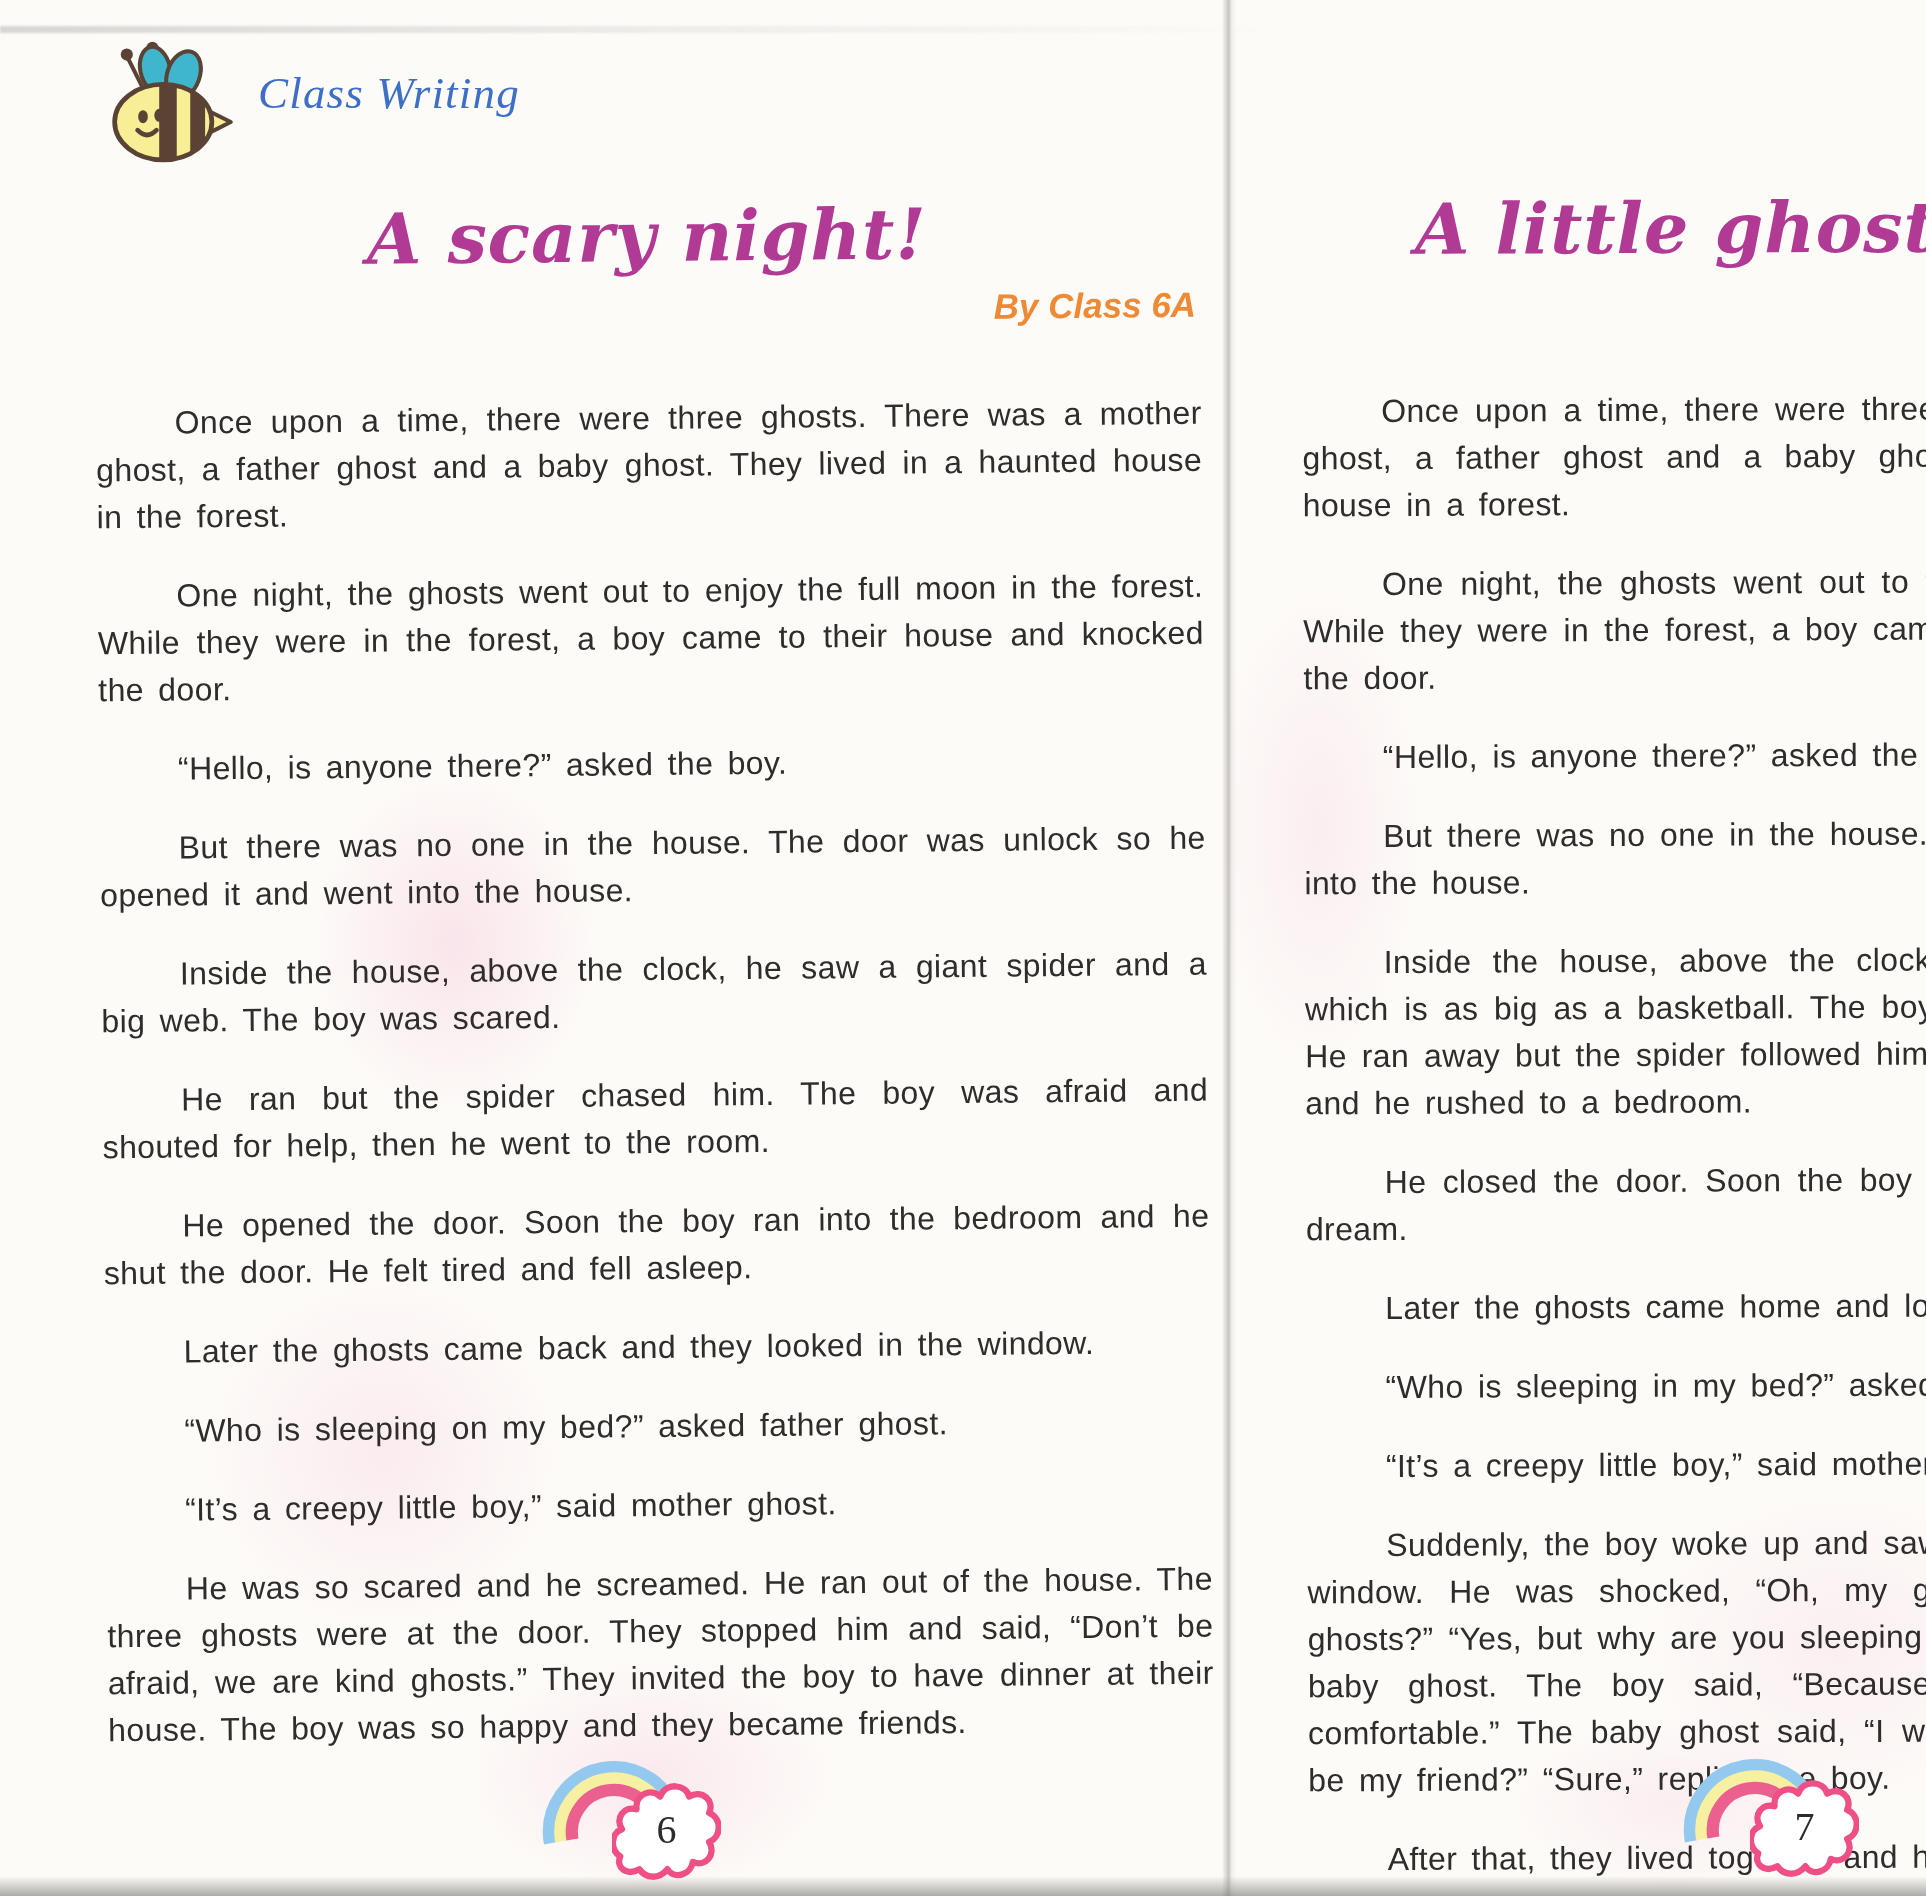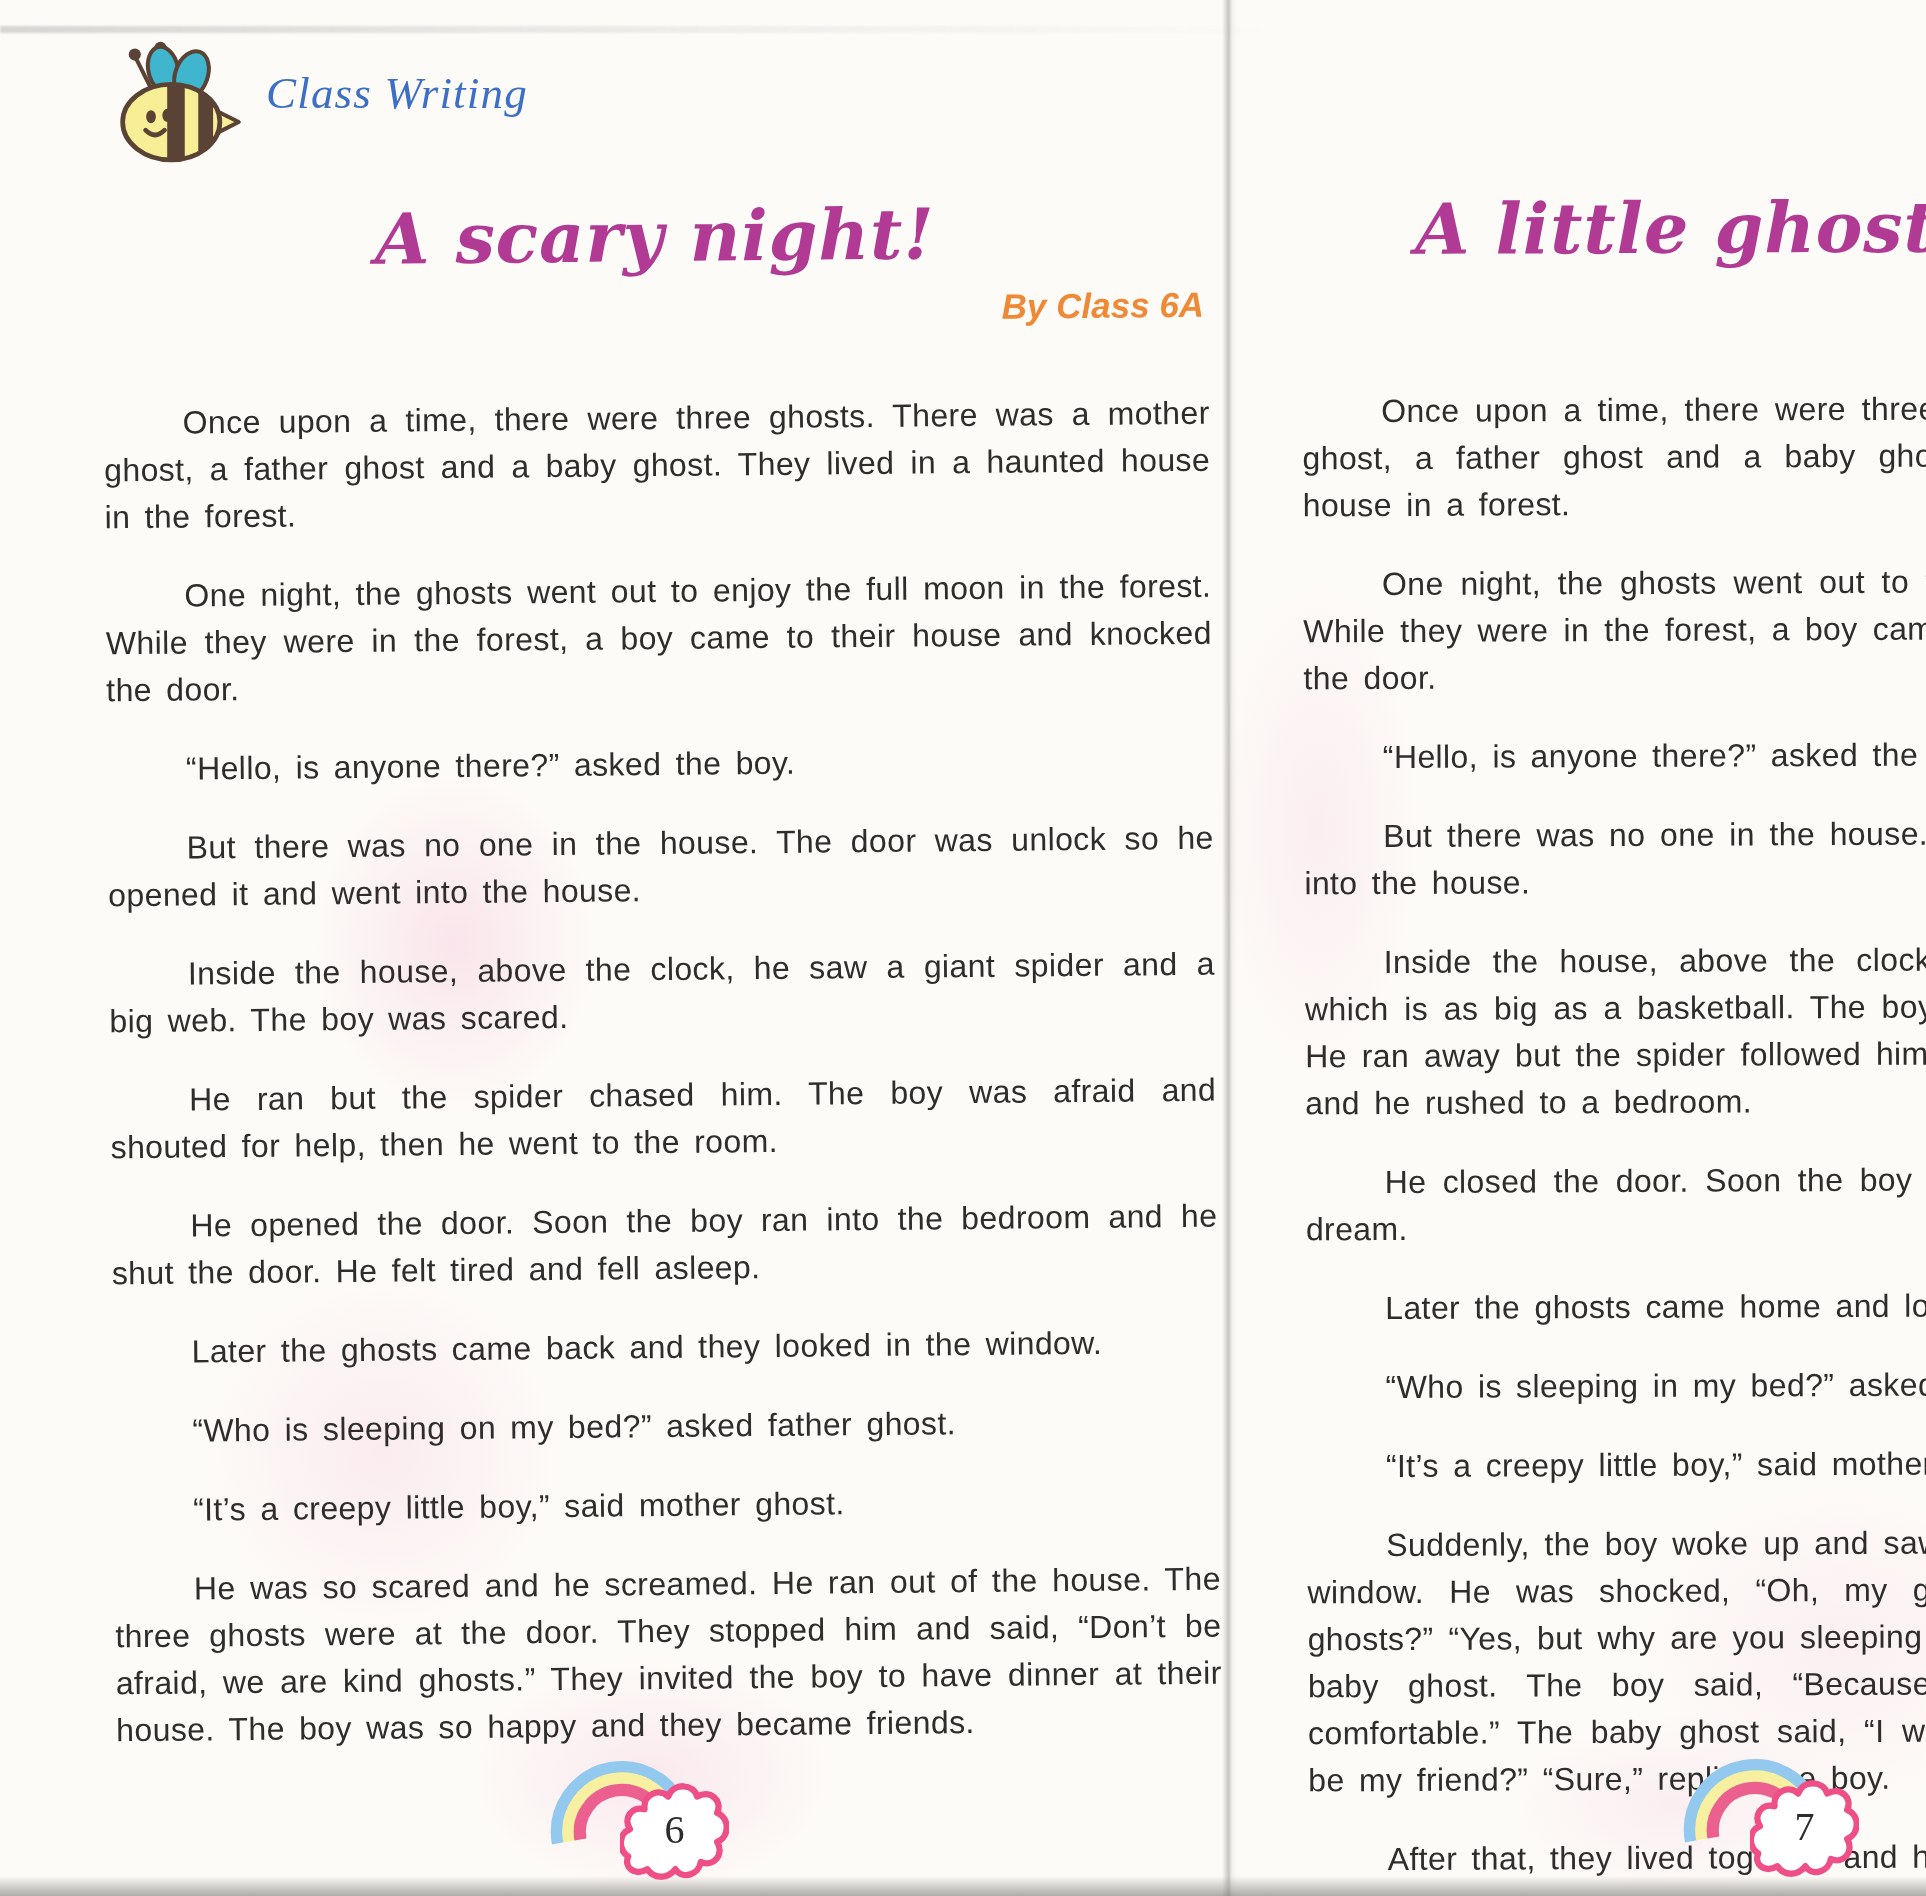--- a/index.html
+++ b/index.html
@@ -2,21 +2,21 @@
 <html style="font-size:6.2px"><head>
 <meta charset="utf-8">
 <style>
   html,body { margin:0; padding:0; background:#e8e6e2; }
   .spread {
     position:relative; width:2457px; height:1897px;
     background:#fdfbf8; overflow:hidden;
     font-family:"Liberation Sans", sans-serif;
   }
   .page { position:absolute; top:0; height:100%; }
-  .page.left  { left:12px;      width:1229px; }
+  .page.left  { left:4px;      width:1229px; }
   .page.right { left:1229px; width:1228px; }
 
   
   .wm { position:absolute; border-radius:50%; pointer-events:none;
         background:radial-gradient(closest-side, rgba(246,210,224,0.55), rgba(246,210,224,0)); }
 
   
   .scan-top { position:absolute; left:0; top:26px; width:1279px; height:7px;
     background:linear-gradient(90deg, rgba(90,90,90,0.45), rgba(120,120,120,0.2) 55%, rgba(120,120,120,0) 100%);
     opacity:.5; filter:blur(0.8px); }

